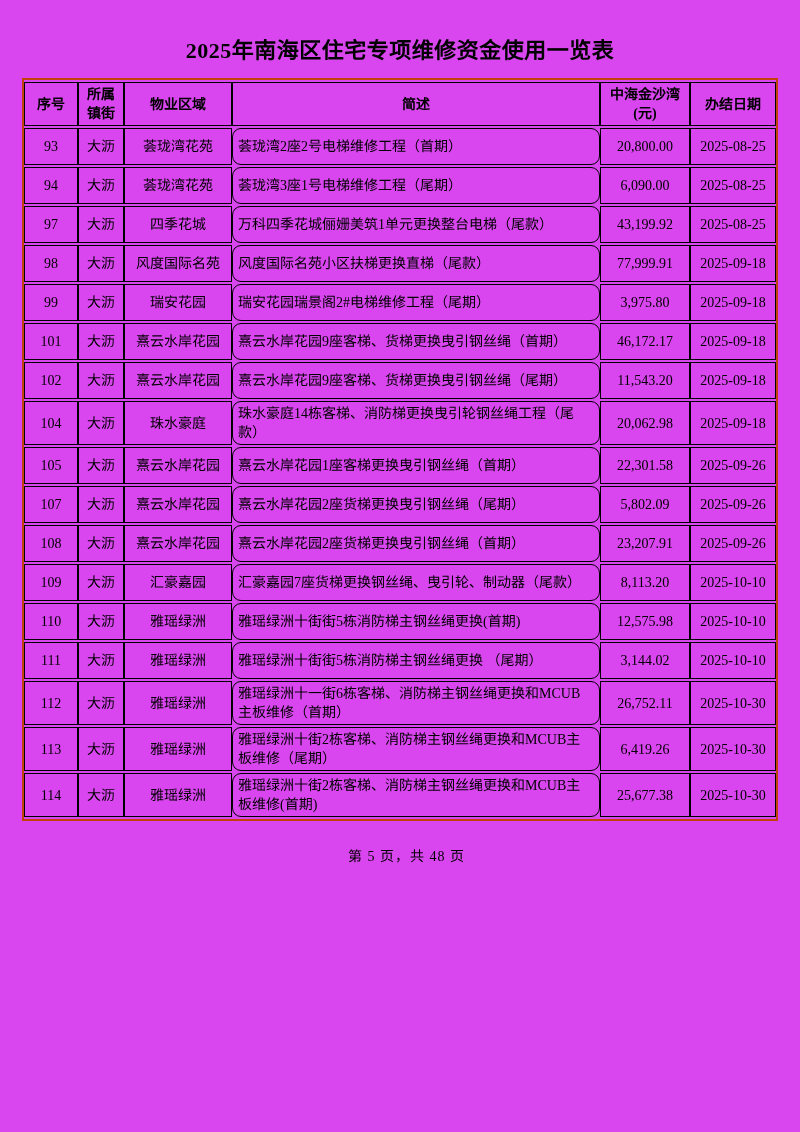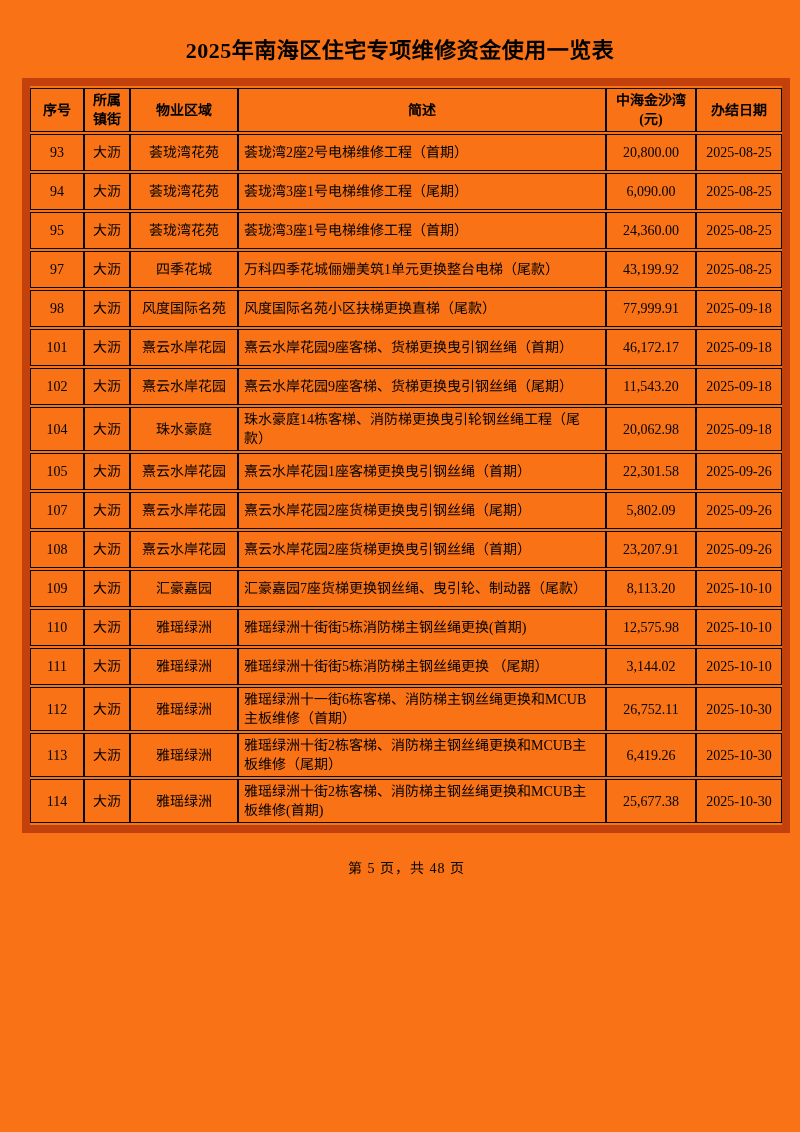--- a/index.html
+++ b/index.html
@@ -8,41 +8,41 @@
     padding: 0;
     background: #ffffff;
     color: #000000;
     font-family: "Liberation Serif", "DejaVu Serif", serif;
   }
   .page {
     position: relative;
     width: 800px;
     height: 1132px;
     margin: 0 auto;
-    background: #f97316;
+    background: #d946ef;
     overflow: hidden;
   }
   .title {
     margin: 0;
     padding-top: 32px;
     text-align: center;
     font-size: 22px;
     font-weight: bold;
     letter-spacing: 0.5px;
   }
   .table-wrap {
     margin: 14px auto 0;
     width: 756px;
   }
   table.fund-table {
     width: 756px;
     table-layout: fixed;
     border-collapse: separate;
     border-spacing: 0 2px;
-    border: 8px solid #c2410c;
+    border: 2px solid #c2410c;
   }
   col.c-no     { width: 54px; }
   col.c-town   { width: 46px; }
   col.c-area   { width: 108px; }
   col.c-desc   { width: 368px; }
   col.c-amount { width: 90px; }
   col.c-date   { width: 86px; }
   th, td {
     border: 1px solid #000;
     font-size: 14px;
@@ -51,21 +51,21 @@
     vertical-align: middle;
     padding: 2px 5px;
     overflow: hidden;
   }
   th {
     font-weight: bold;
     height: 40px;
     padding: 2px 2px;
   }
   td { height: 37px; }
-  td.cell-desc { text-align: left; }
+  td.cell-desc { text-align: left; border-radius: 9px; }
   .footer {
     margin-top: 24px;
     text-align: center;
     font-size: 14px;
     letter-spacing: 1px;
     padding-left: 13px;
   }
 </style>
 </head>
 <body>
@@ -106,48 +106,48 @@
 
   <tr>
     <td class="cell-no">94</td>
     <td class="cell-town">大沥</td>
     <td class="cell-area">荟珑湾花苑</td>
     <td class="cell-desc">荟珑湾3座1号电梯维修工程（尾期）</td>
     <td class="cell-amount">6,090.00</td>
     <td class="cell-date">2025-08-25</td>
   </tr>
 
-  <tr>
-    <td class="cell-no">95</td>
-    <td class="cell-town">大沥</td>
-    <td class="cell-area">荟珑湾花苑</td>
-    <td class="cell-desc">荟珑湾3座1号电梯维修工程（首期）</td>
-    <td class="cell-amount">24,360.00</td>
-    <td class="cell-date">2025-08-25</td>
-  </tr>
 
 
   <tr>
     <td class="cell-no">97</td>
     <td class="cell-town">大沥</td>
     <td class="cell-area">四季花城</td>
     <td class="cell-desc">万科四季花城俪姗美筑1单元更换整台电梯（尾款）</td>
     <td class="cell-amount">43,199.92</td>
     <td class="cell-date">2025-08-25</td>
   </tr>
 
   <tr>
     <td class="cell-no">98</td>
     <td class="cell-town">大沥</td>
     <td class="cell-area">风度国际名苑</td>
     <td class="cell-desc">风度国际名苑小区扶梯更换直梯（尾款）</td>
     <td class="cell-amount">77,999.91</td>
     <td class="cell-date">2025-09-18</td>
   </tr>
 
+  <tr>
+    <td class="cell-no">99</td>
+    <td class="cell-town">大沥</td>
+    <td class="cell-area">瑞安花园</td>
+    <td class="cell-desc">瑞安花园瑞景阁2#电梯维修工程（尾期）</td>
+    <td class="cell-amount">3,975.80</td>
+    <td class="cell-date">2025-09-18</td>
+  </tr>
 
 
   <tr>
     <td class="cell-no">101</td>
     <td class="cell-town">大沥</td>
     <td class="cell-area">熹云水岸花园</td>
     <td class="cell-desc">熹云水岸花园9座客梯、货梯更换曳引钢丝绳（首期）</td>
     <td class="cell-amount">46,172.17</td>
     <td class="cell-date">2025-09-18</td>
   </tr>

